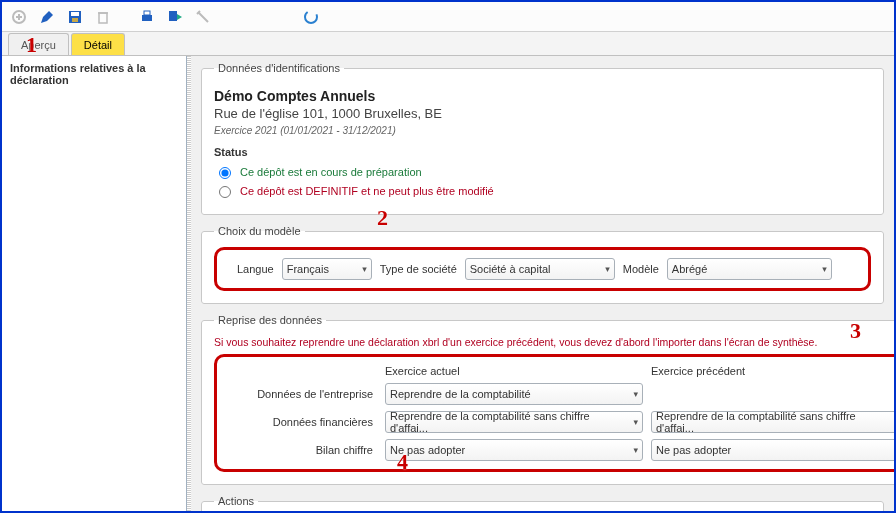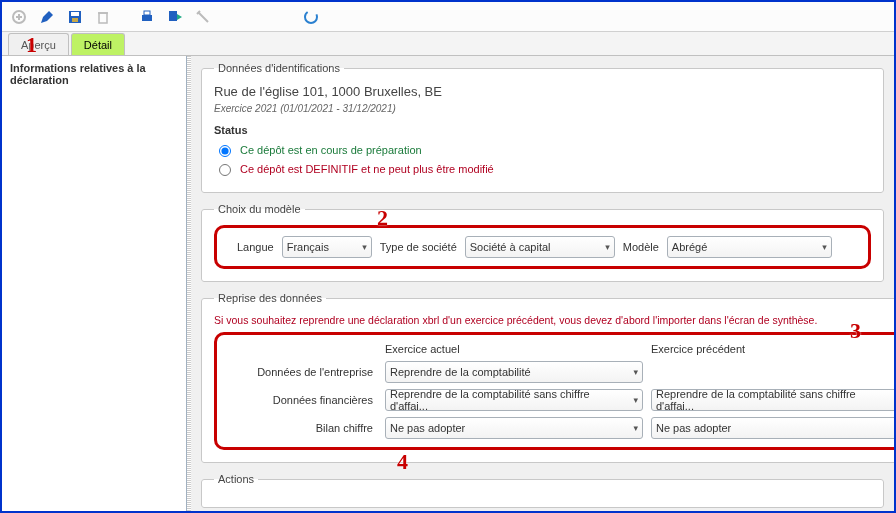--- a/index.html
+++ b/index.html
@@ -56,21 +56,21 @@
     display: flex;
     align-items: center;
     font-size: 11px;
     border: 1px solid #c0c0c0;
     border-bottom: none;
     background: #f0f0f0;
     border-radius: 3px 3px 0 0;
     color: #555;
   }
   .tab.active {
-    background: #bef264;
+    background: #fde047;
     color: #000;
   }
   .body {
     flex: 1;
     display: flex;
     min-height: 0;
   }
   .sidebar {
     width: 185px;
     background: #ffffff;
@@ -237,20 +237,21 @@
   <div class="body">
     <div class="sidebar">
       <div class="sidebar-title">Informations relatives à la déclaration</div>
     </div>
     <div class="splitter"></div>
 
     <div class="content">
 
       <fieldset class="sect">
         <legend>Données d'identifications</legend>
+        <div class="company-name">Démo Comptes Annuels</div>
         <div class="company-addr">Rue de l'église 101, 1000 Bruxelles, BE</div>
         <div class="company-exer">Exercice 2021 (01/01/2021 - 31/12/2021)</div>
         <div class="status-row">
           <div class="status-col">
             <div class="status-lbl">Status</div>
             <label class="radio-line rl1">
               <input type="radio" checked="" style="">
               <span>Ce dépôt est en cours de préparation</span>
             </label>
             <label class="radio-line rl2">

